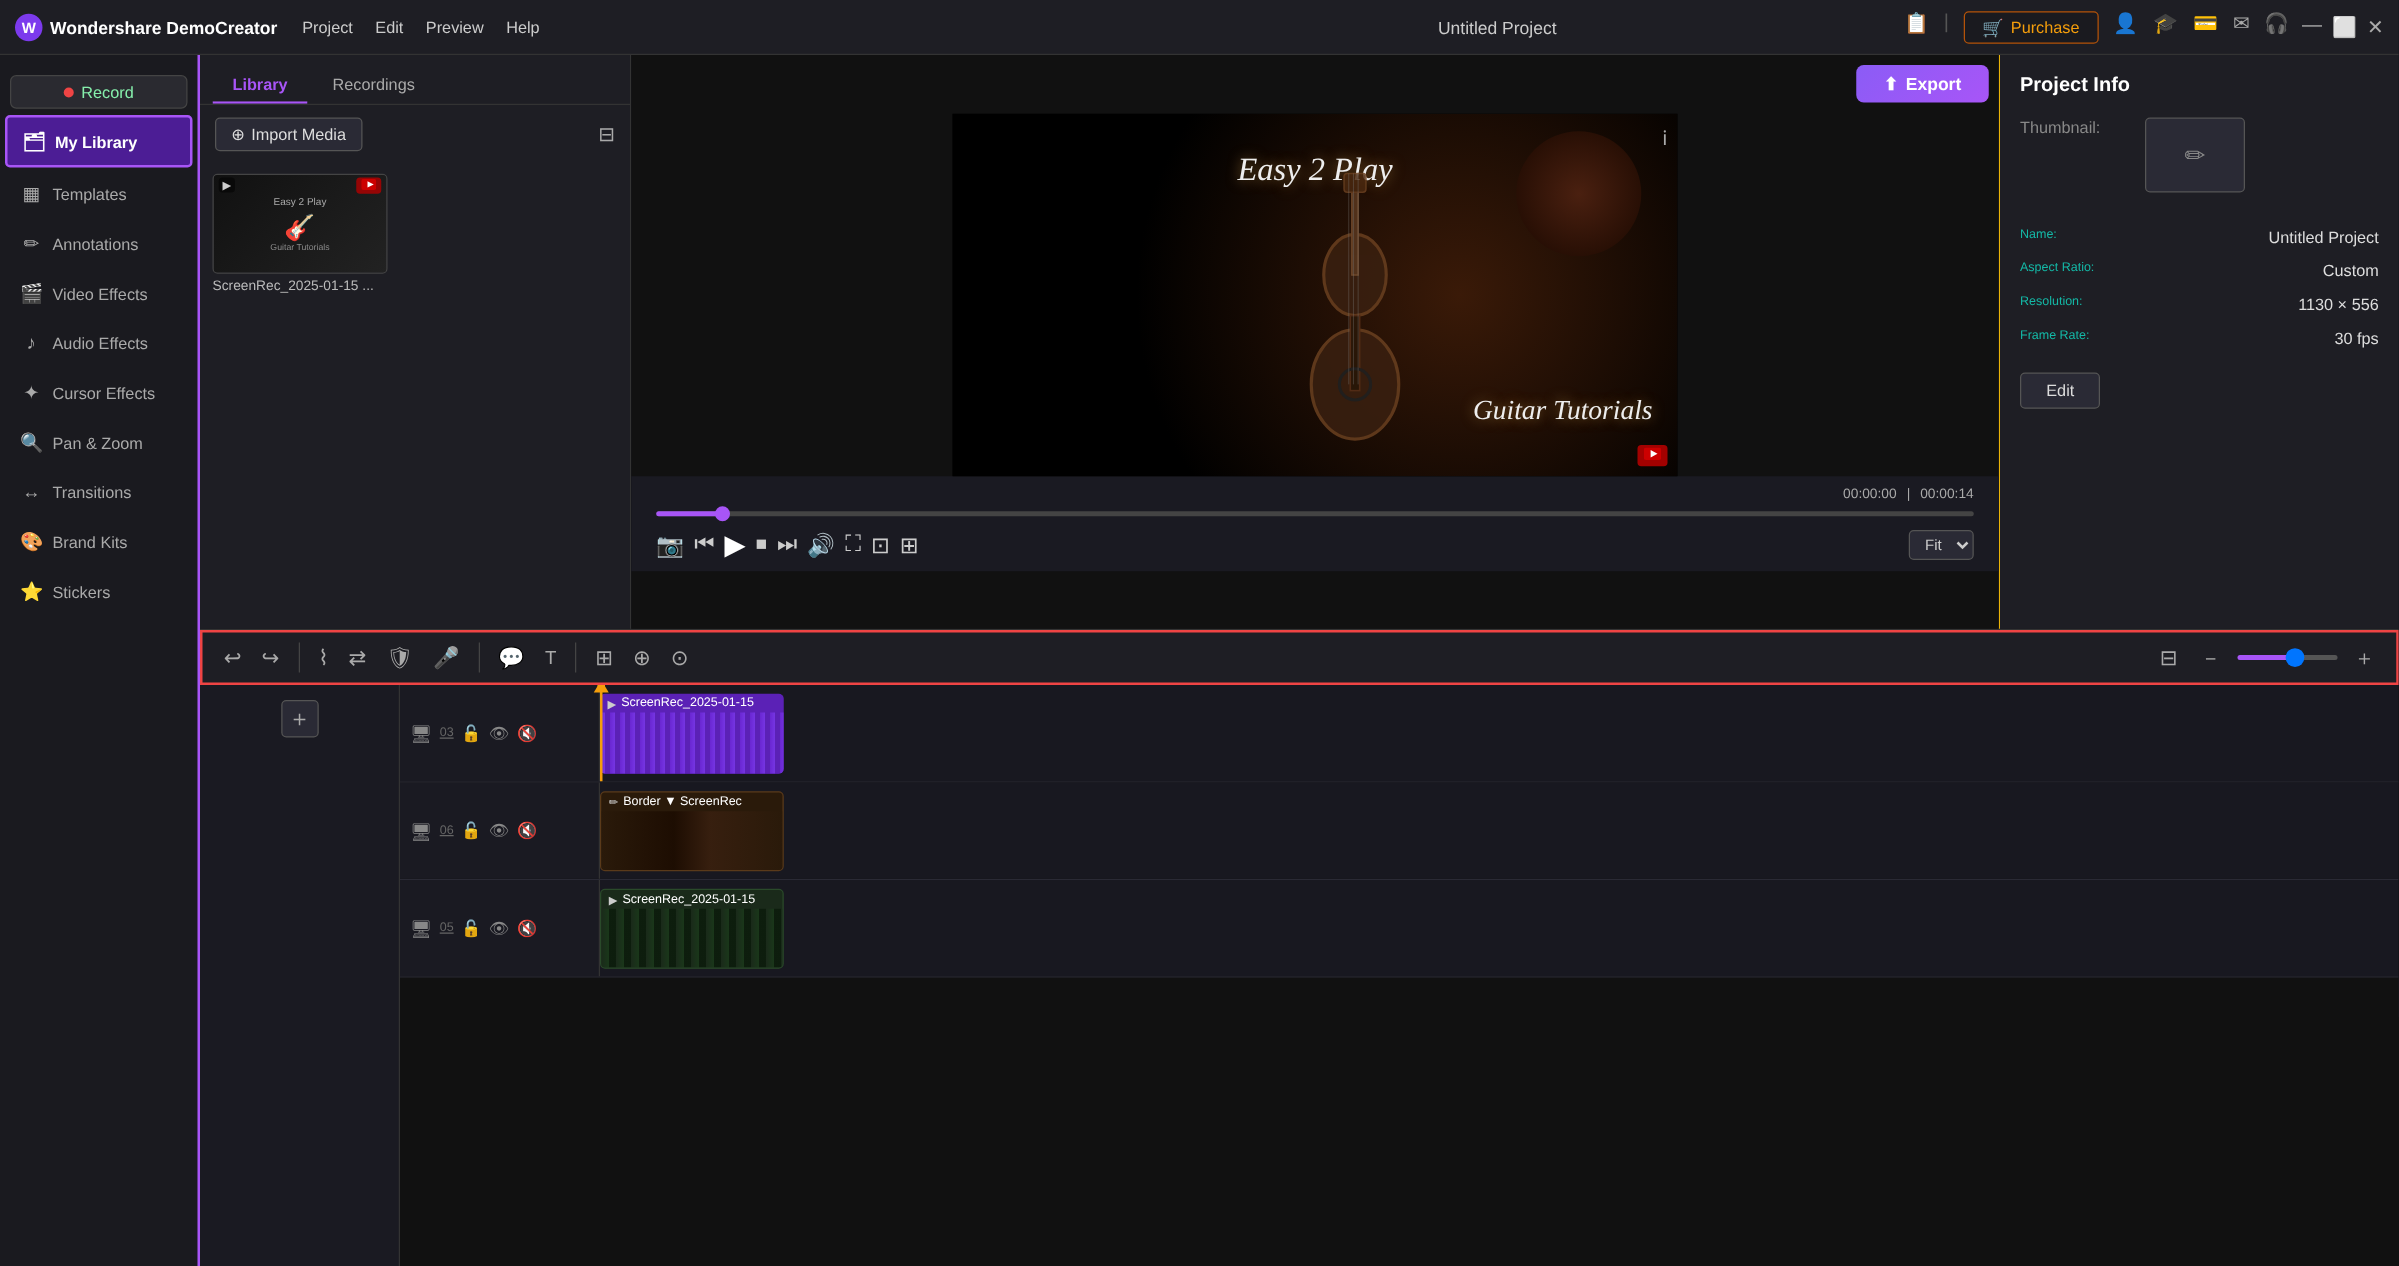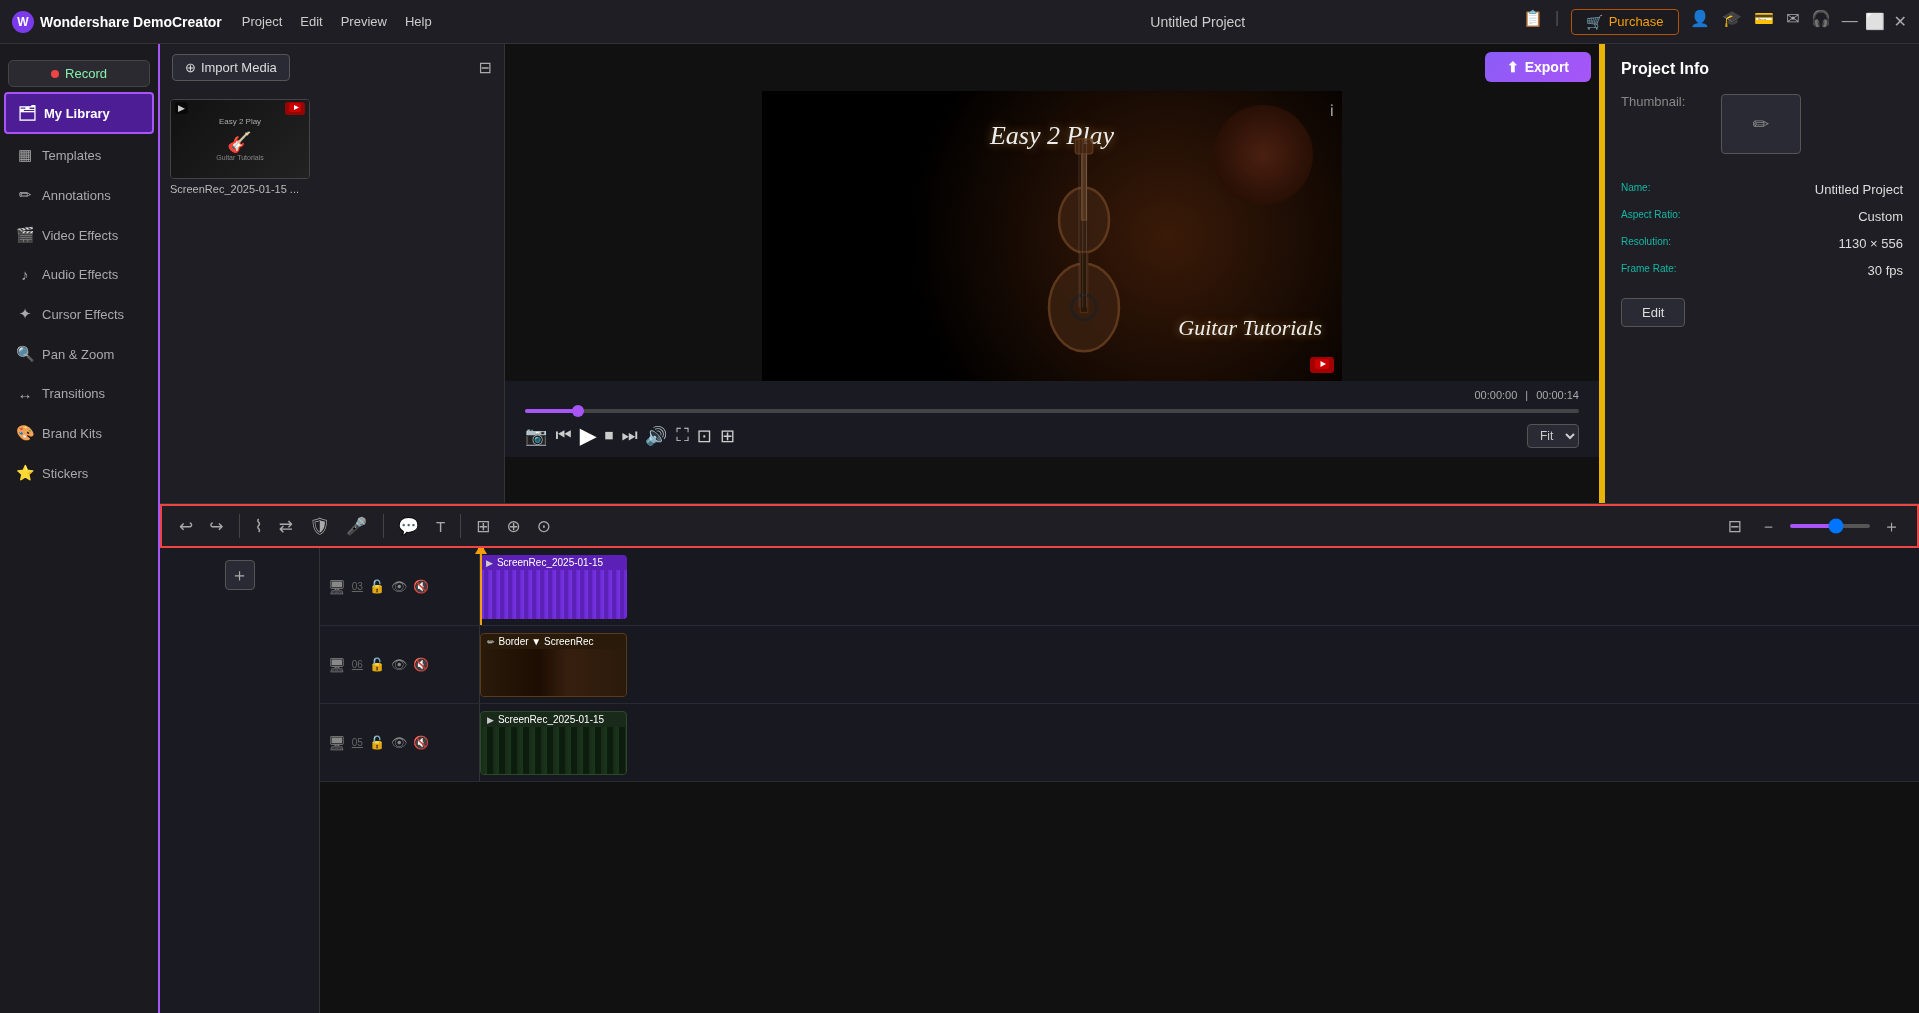--- a/index.html
+++ b/index.html
@@ -310,21 +310,21 @@
     .transport-row {
       display: flex;
       align-items: center;
       gap: 8px;
     }
 
     
     .project-info {
       width: 320px;
       background: #1e1e24;
-      border-left: 6px solid #eab308;
+      border-left: 1px solid #eab308;
       flex-shrink: 0;
       padding: 16px;
     }
     .pi-title { font-size: 16px; color: #fff; font-weight: 600; margin-bottom: 16px; }
     .pi-thumbnail {
       width: 80px;
       height: 60px;
       background: #2a2a35;
       border-radius: 4px;
       border: 1px solid #555;
@@ -541,20 +541,24 @@
       <span class="si-icon">⭐</span>
       <span>Stickers</span>
     </div>
   </div>
 
   <div class="right-of-sidebar">
 
     <div class="upper-section">
 
       <div class="library-panel">
+        <div class="library-tabs">
+          <div class="lib-tab active">Library</div>
+          <div class="lib-tab">Recordings</div>
+        </div>
         <div class="library-toolbar">
           <button class="import-btn">
             <span>⊕</span>
             <span>Import Media</span>
           </button>
           <span class="filter-icon">⊟</span>
         </div>
         <div class="library-grid">
           <div class="media-item">
             <div class="media-thumb">

